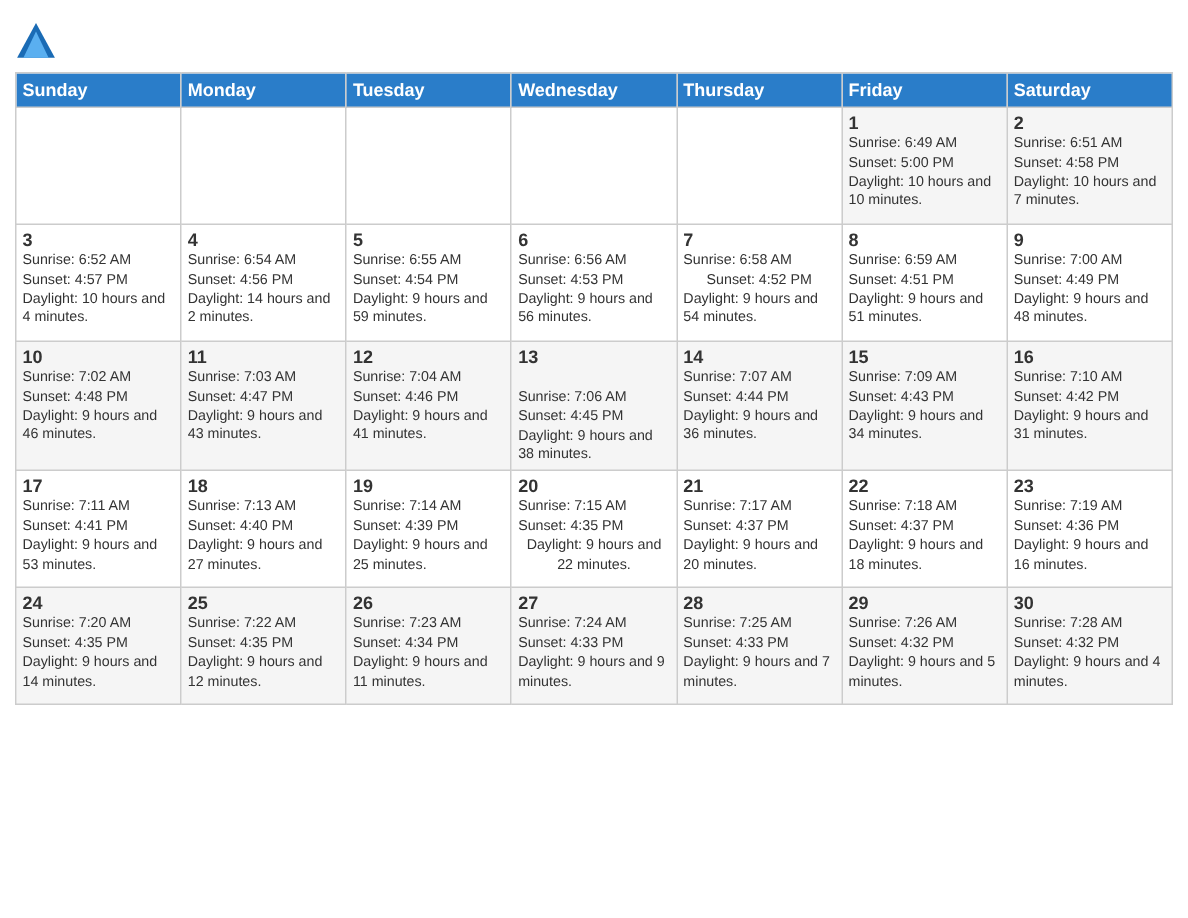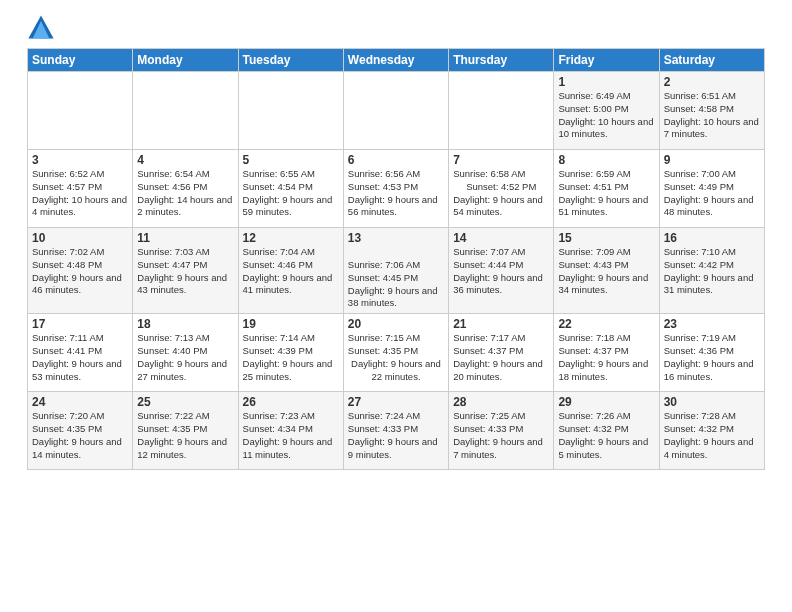--- a/index.html
+++ b/index.html
@@ -6,21 +6,21 @@
     body {
       font-family: Arial, sans-serif;
       background: #fff;
       width: 792px;
       height: 612px;
       overflow: hidden;
     }
     .page {
       width: 792px;
       height: 448px;
-      padding: 10px 27px;
+      padding: 10px 10px;
     }
     .header {
       display: flex;
       align-items: flex-start;
       justify-content: space-between;
       margin-bottom: 6px;
     }
     .logo {
       display: flex;
       align-items: center;

